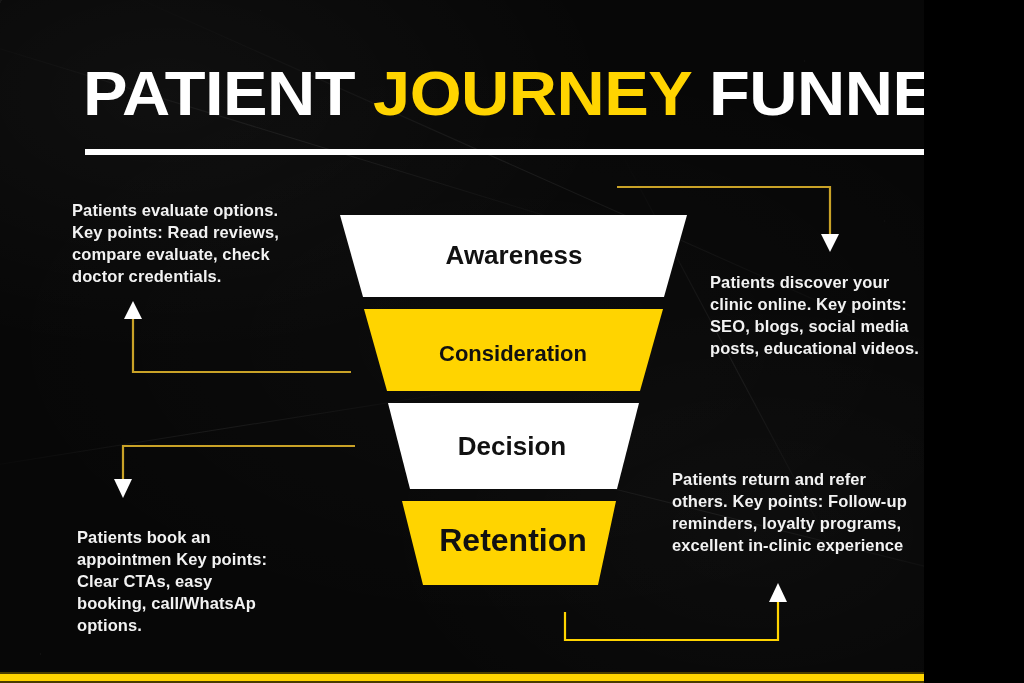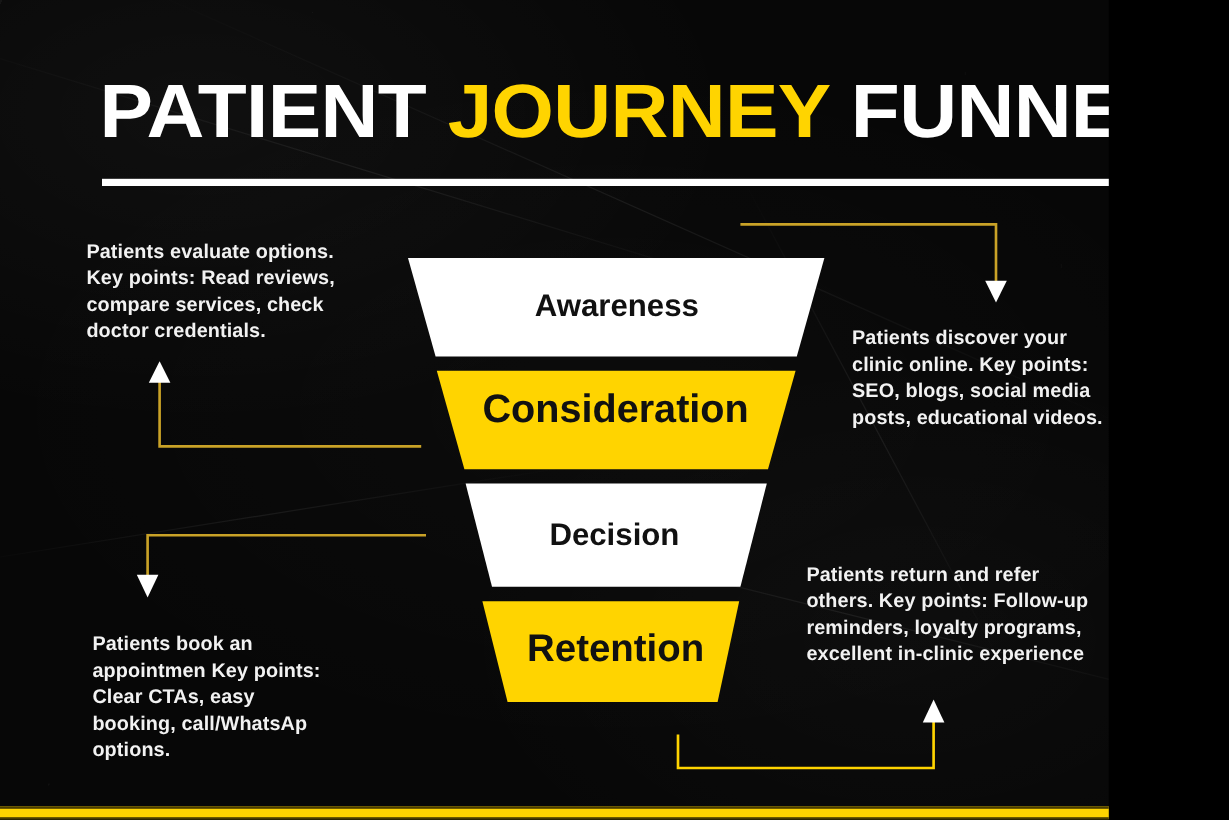--- a/index.html
+++ b/index.html
@@ -132,30 +132,30 @@
 
     <polygon points="364,309 663,309 640,391 387,391" fill="#FFD400"></polygon>
 
     <polygon points="388,403 639,403 617,489 410,489" fill="#FFFFFF"></polygon>
 
     <polygon points="402,501 616,501 598,585 423,585" fill="#FFD400"></polygon>
   </svg>
 
   <div class="seg-label" style="left:514px; top:255px; font-size:26px;">Awareness</div>
 
-  <div class="seg-label" style="left:513px; top:341px; font-size:33px;">Consideration</div>
+  <div class="seg-label" style="left:513px; top:354px; font-size:22px;">Consideration</div>
 
   <div class="seg-label" style="left:512px; top:446px; font-size:26px;">Decision</div>
 
   <div class="seg-label" style="left:513px; top:540px; font-size:32px;">Retention</div>
 
   <div class="callout" style="left:72px; top:200px; width:260px;">
     <div>Patients evaluate options.</div>
     <div>Key points: Read reviews,</div>
-    <div>compare services, check</div>
+    <div>compare evaluate, check</div>
     <div>doctor credentials.</div>
   </div>
 
   <div class="callout" style="left:710px; top:272px; width:262px;">
     <div>Patients discover your</div>
     <div>clinic online. Key points:</div>
     <div>SEO, blogs, social media</div>
     <div>posts, educational videos.</div>
   </div>
 

